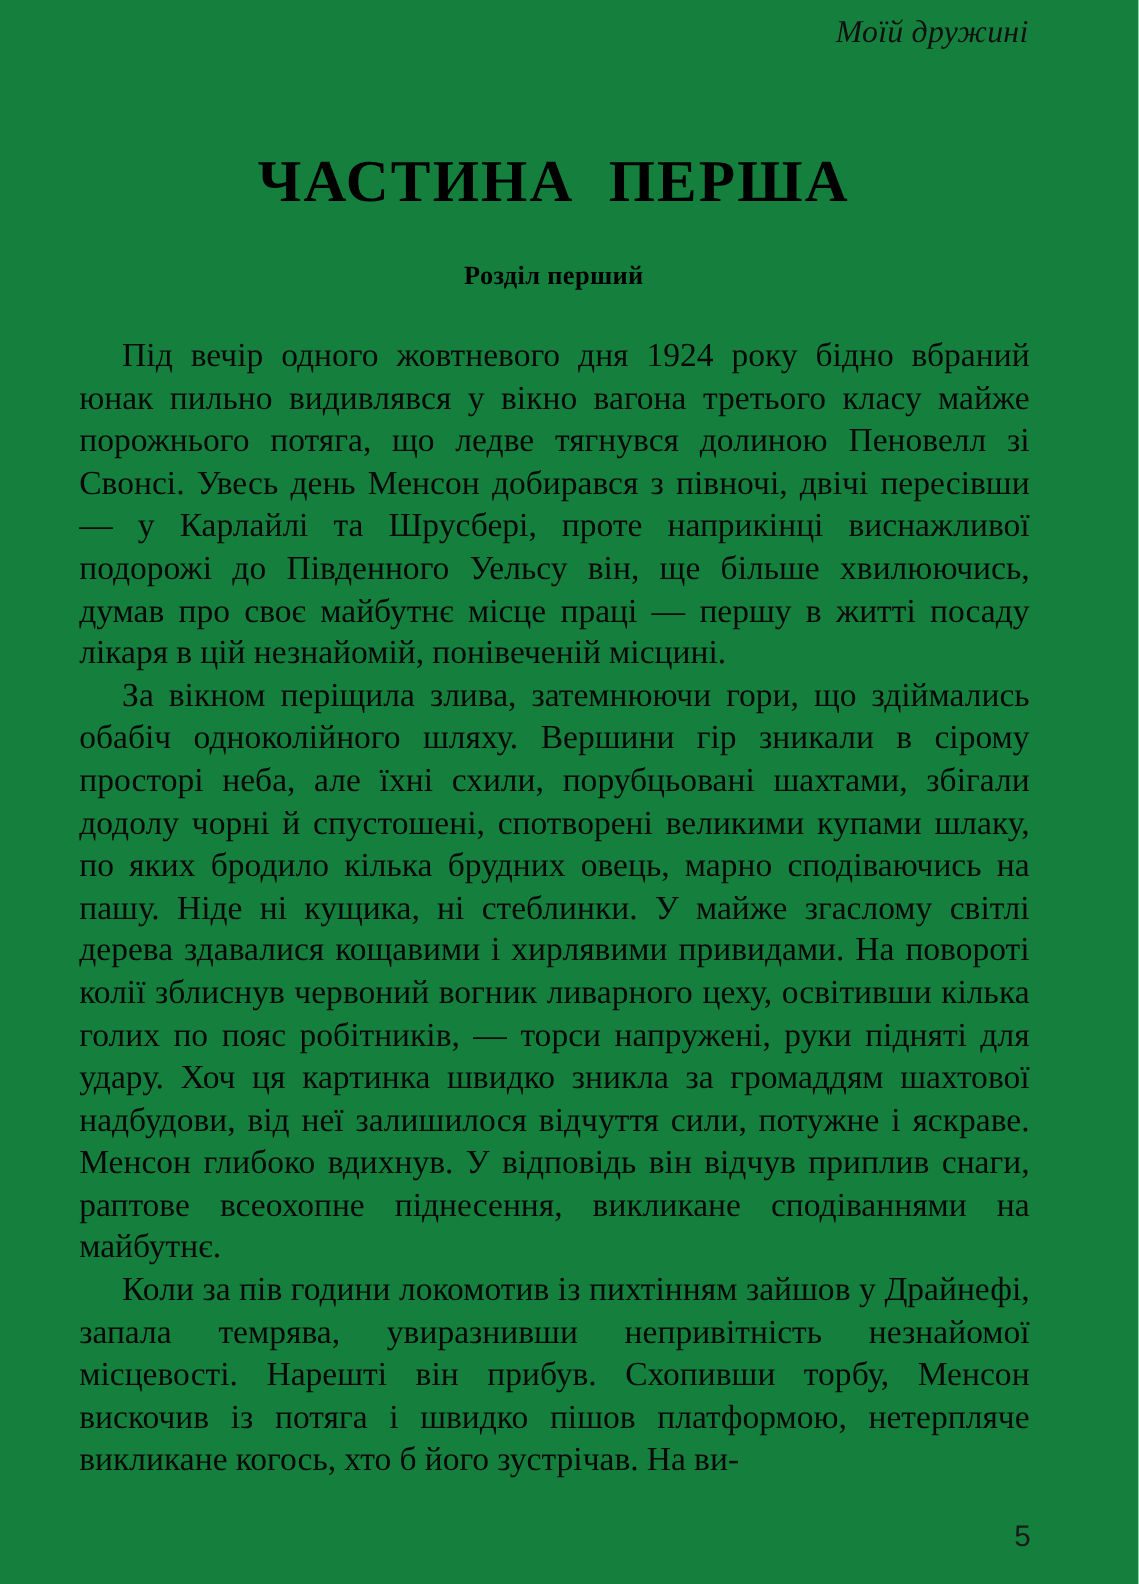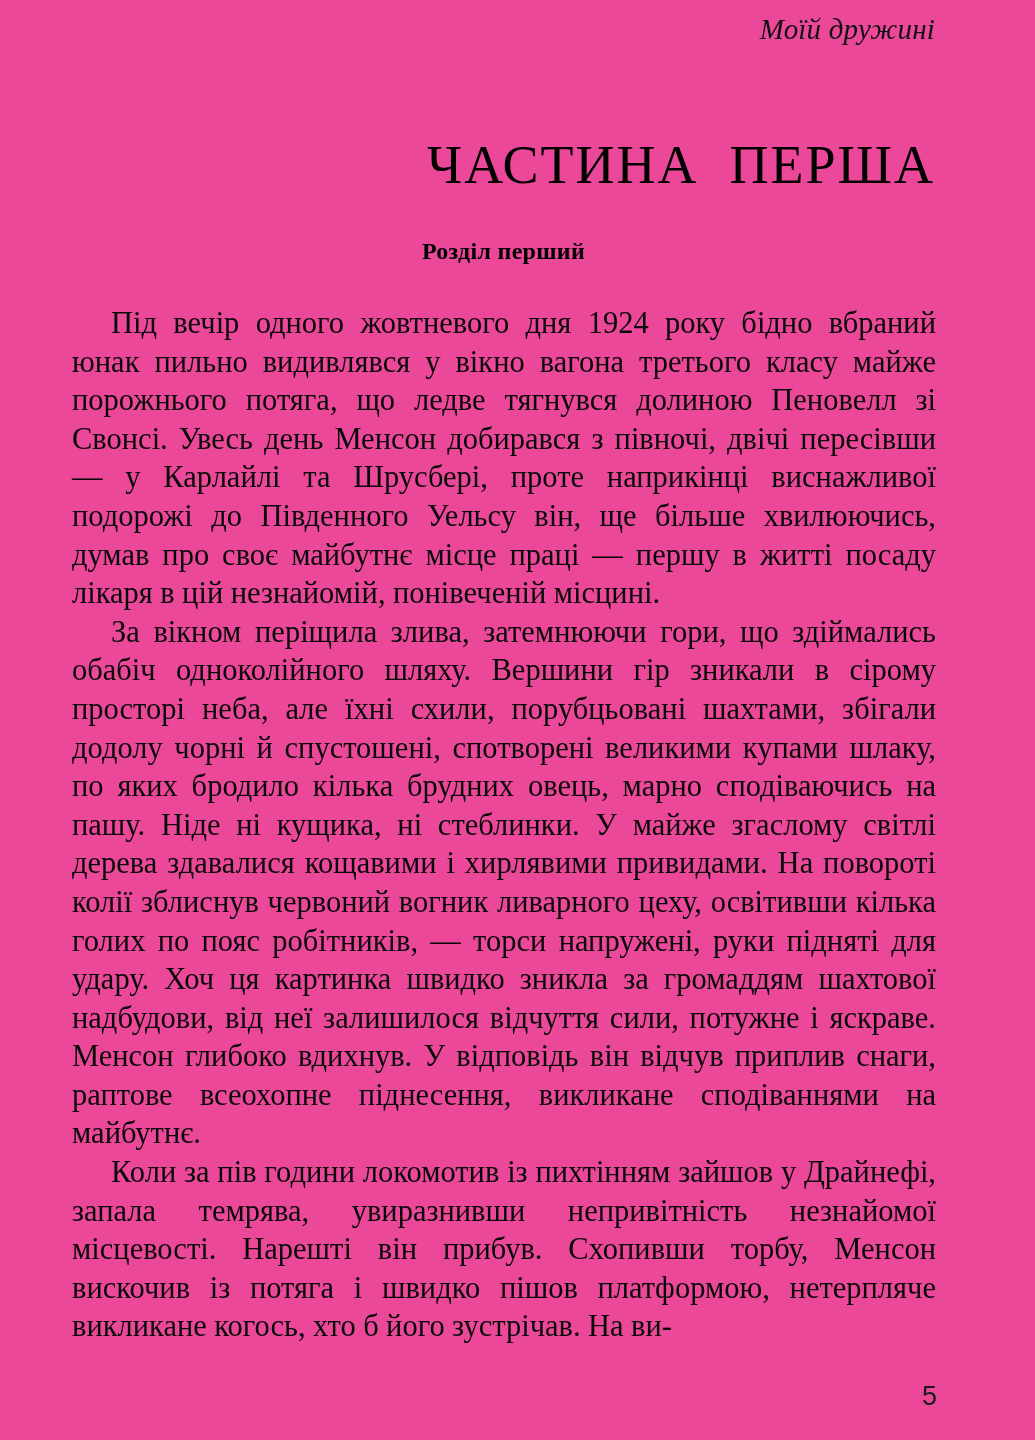--- a/index.html
+++ b/index.html
@@ -4,21 +4,21 @@
 <style>
   html, body {
     margin: 0;
     padding: 0;
     background: #ffffff;
   }
   .page {
     position: relative;
     width: 1035px;
     height: 1440px;
-    background: #ec4899;
+    background: #15803d;
     overflow: hidden;
     font-family: "Liberation Serif", "DejaVu Serif", serif;
     color: #000000;
     -webkit-font-smoothing: antialiased;
   }
 
   
   .running-head {
     position: absolute;
     top: 12px;
@@ -31,23 +31,23 @@
     letter-spacing: 0.2px;
     color: #111111;
   }
 
   
   .part-title {
     position: absolute;
     top: 137px;
     left: 72px;
     right: 100px;
-    text-align: right;
+    text-align: center;
     font-size: 54px;
-    font-weight: normal;
+    font-weight: bold;
     letter-spacing: 2px;
     line-height: 1.05;
     color: #000000;
     white-space: pre;
   }
 
   
   .chapter-title {
     position: absolute;
     top: 238px;

